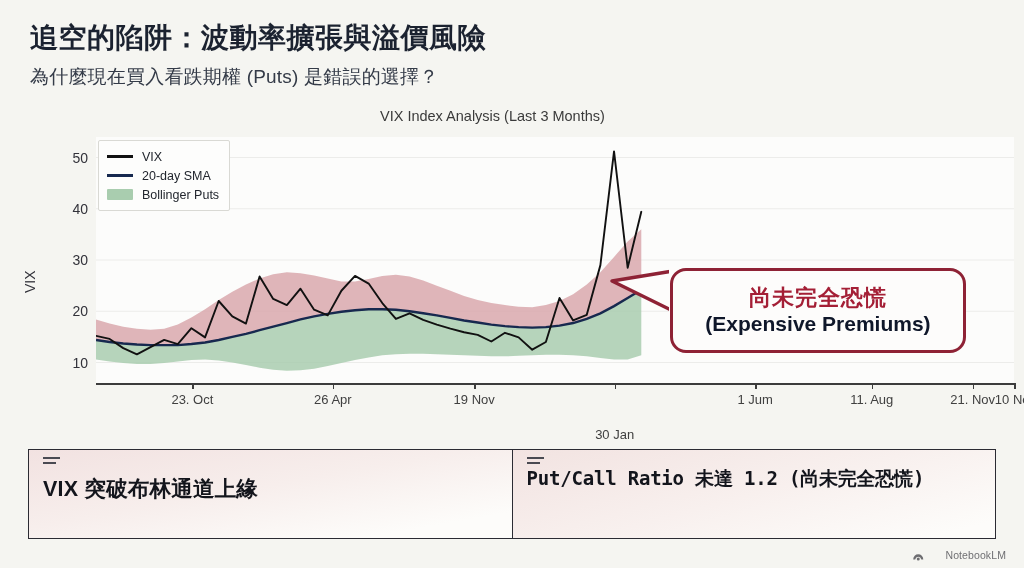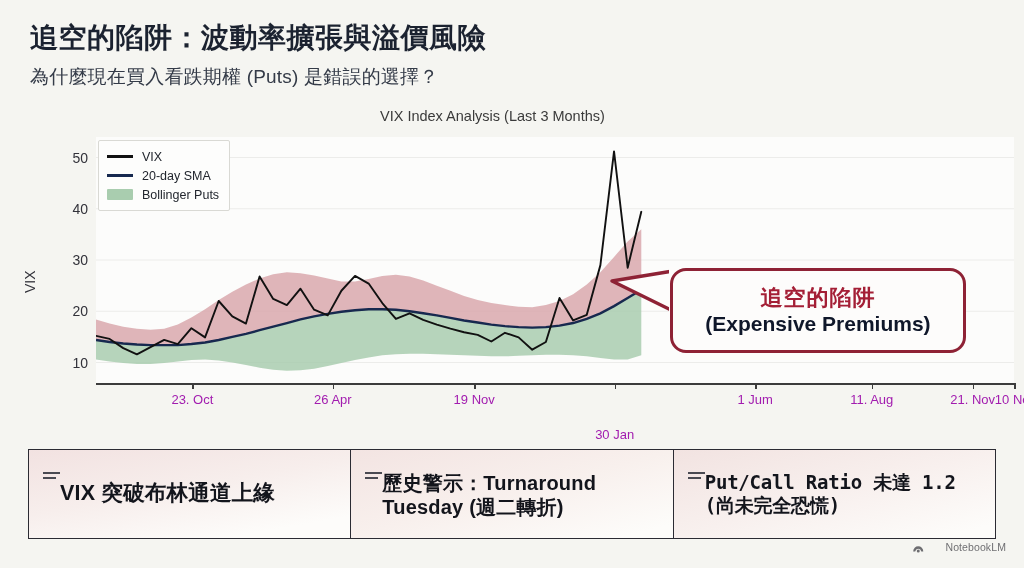--- a/index.html
+++ b/index.html
@@ -59,21 +59,21 @@
     position: absolute;
     left: 96px; top: 275px; width: 918px;
     height: 1.5px; background: #3c3c3c;
   }
   .tick-mark {
     position: absolute; top: 275px;
     width: 1.5px; height: 6px; background: #3c3c3c;
   }
   .xtick-label {
     position: absolute; top: 284px;
-    font-size: 13px; color: #a21caf;
+    font-size: 13px; color: #404040;
     transform: translateX(-50%);
     white-space: nowrap;
   }
   .ytick-label {
     position: absolute;
     font-size: 14px; color: #32323a;
     right: 0;
     transform: translateY(-50%);
     white-space: nowrap;
   }
@@ -142,22 +142,22 @@
     position: absolute;
     left: 28px; top: 449px;
     width: 968px; height: 90px;
     display: flex;
     gap: 0px;
   }
   .card {
     position: relative;
     flex: 1 1 0;
     border: 1.5px solid #2b2b33;
-    padding: 22px 12px 9px 14px;
-    display: flex; flex-direction: row;
+    padding: 7px 12px 9px 14px;
+    display: flex; flex-direction: column;
     justify-content: flex-start;
     overflow: hidden;
   }
   .card + .card { border-left: none; }
   .card-icon {
     width: 17px; height: 9px; flex: none;
     margin-bottom: 2px;
   }
   .card-icon i {
     display: block; height: 2px; background: #4a4a52;
@@ -182,21 +182,21 @@
     background: linear-gradient(165deg, #f2e3e1 0%, #f8f0ee 50%, #fdfcfa 92%);
   }
   .card.c3 .card-text {
     font-family: "DejaVu Sans Mono", "Liberation Mono", monospace;
     font-size: 19px; margin-top: -1px; letter-spacing: -0.2px;
   }
 
   
   #watermark {
     position: absolute;
-    right: 18px; bottom: 15px;
+    right: 18px; bottom: 7px;
     display: flex; align-items: center; gap: 20px;
     opacity: 0.72;
   }
   #watermark-label {
     font-size: 10.5px; color: #3a3a40; letter-spacing: 0.1px;
   }
 </style>
 </head>
 <body>
 
@@ -271,39 +271,32 @@
           <span class="legend-swatch band" style="background: rgb(169, 205, 175);"></span>
           <span class="legend-label">Bollinger Puts</span>
         </div>
       </div>
 
     <svg id="callout-tail" width="110" height="80">
       <path d="M 78 8 L 17 18 L 78 48 Z" fill="#fdfcfb" stroke="#8e2235" stroke-width="3.5" stroke-linejoin="round"></path>
       <rect x="74" y="4" width="34" height="50" fill="#fdfcfb"></rect>
     </svg>
     <div id="callout">
-      <div id="callout-line1">追空的陷阱</div>
+      <div id="callout-line1">尚未完全恐慌</div>
       <div id="callout-line2">(Expensive Premiums)</div>
     </div>
   </div>
 
   <div id="cards">
     <div class="card c1">
       <span class="card-icon">
           <i></i>
           <i></i>
         </span>
       <div class="card-text">VIX 突破布林通道上緣</div>
-    </div>
-    <div class="card c2">
-      <span class="card-icon">
-          <i></i>
-          <i></i>
-        </span>
-      <div class="card-text">歷史警示：Turnaround Tuesday (週二轉折)</div>
     </div>
     <div class="card c3">
       <span class="card-icon">
           <i></i>
           <i></i>
         </span>
       <div class="card-text">Put/Call Ratio 未達 1.2 (尚未完全恐慌)</div>
     </div>
   </div>
 

